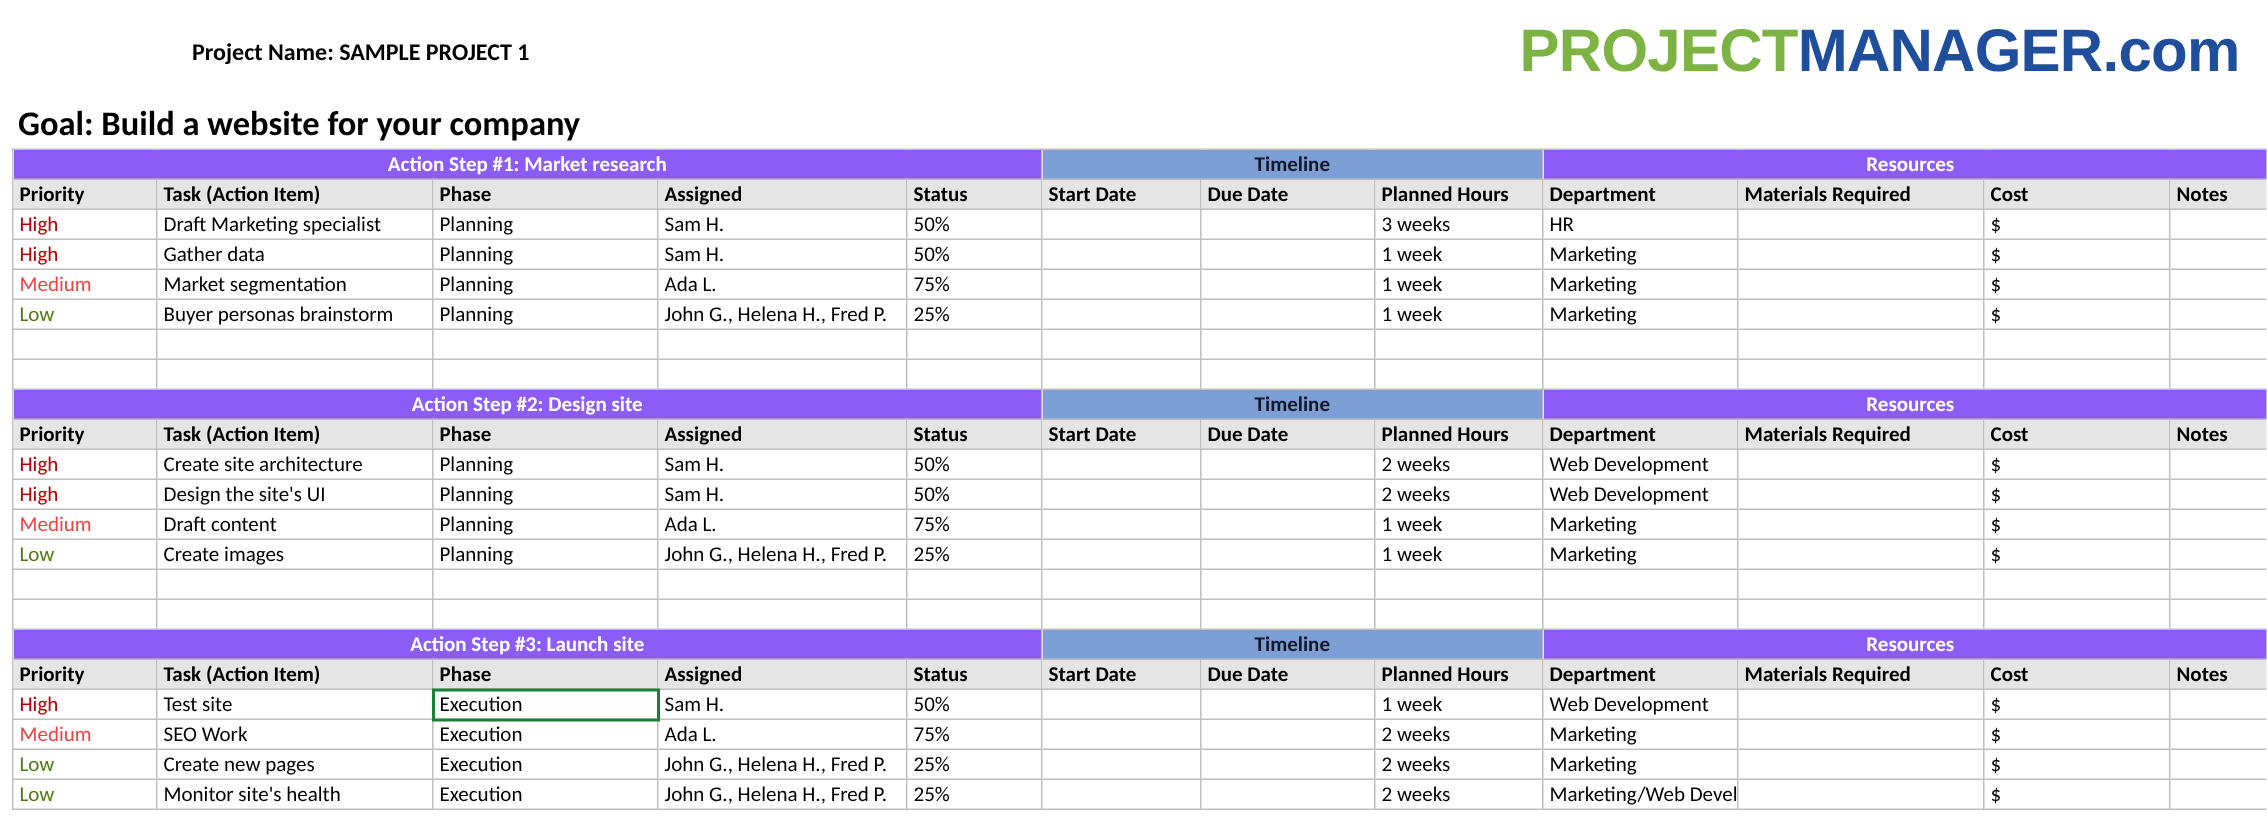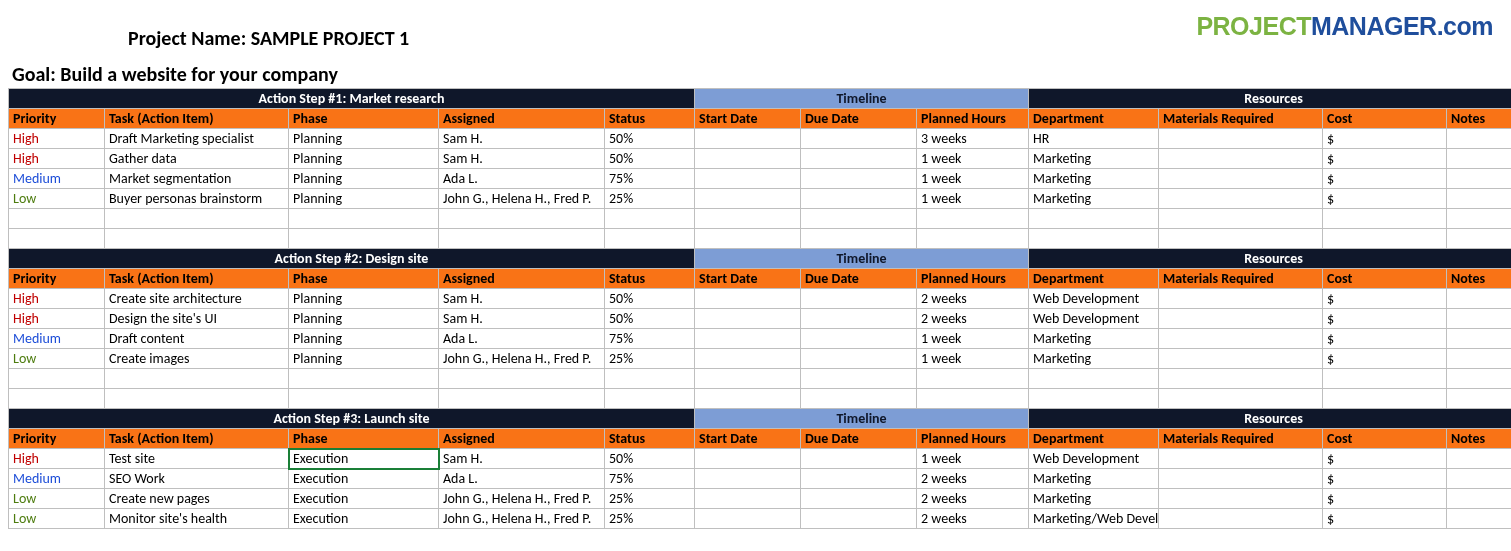--- a/index.html
+++ b/index.html
@@ -12,35 +12,35 @@
     background: #fff;
     width: 1511px;
   }
   .topbar {
     display: flex;
     justify-content: space-between;
     align-items: flex-start;
     padding: 0 10px 0 120px;
   }
   .project-name {
-    font-size: 20px;
+    font-size: 16px;
     font-weight: bold;
     padding-top: 18px;
   }
   .logo {
-    font-size: 25px;
+    font-size: 40px;
     font-weight: 800;
     font-family: Arial, sans-serif;
     letter-spacing: -0.5px;
     padding-top: 4px;
   }
   .logo .g { color: #7cb342; }
   .logo .b { color: #1f4e9c; }
   .goal {
-    font-size: 20px;
+    font-size: 23px;
     font-weight: bold;
     padding: 12px 0 2px 4px;
   }
   table {
     border-collapse: collapse;
     width: 100%;
     table-layout: fixed;
   }
   col.c-priority  { width: 96px; }
   col.c-task      { width: 184px; }
@@ -59,37 +59,37 @@
     border: 1px solid #bfbfbf;
     padding: 1px 4px;
     height: 20px;
     text-align: left;
     vertical-align: middle;
     font-weight: normal;
     overflow: hidden;
     white-space: nowrap;
   }
   .section-dark {
-    background: #0f172a;
+    background: #8b5cf6;
     color: #fff;
     font-weight: bold;
     text-align: center;
   }
   .section-mid {
     background: #7d9dd5;
     color: #0f172a;
     font-weight: bold;
     text-align: center;
   }
   .col-head {
-    background: #f97316;
+    background: #e5e5e5;
     font-weight: bold;
   }
   .pr-high   { color: #c00000; font-weight: normal; }
-  .pr-medium { color: #1d4ed8; font-weight: normal; }
+  .pr-medium { color: #ef4444; font-weight: normal; }
   .pr-low    { color: #4d7c0f; font-weight: normal; }
   .status-cell { text-align: left; }
   .selected-cell { outline: 2px solid #1a7f37; outline-offset: -1px; }
 </style>
 </head>
 <body>
 
 <div class="topbar">
   <div class="project-name">Project Name: SAMPLE PROJECT 1</div>
   <div class="logo">

